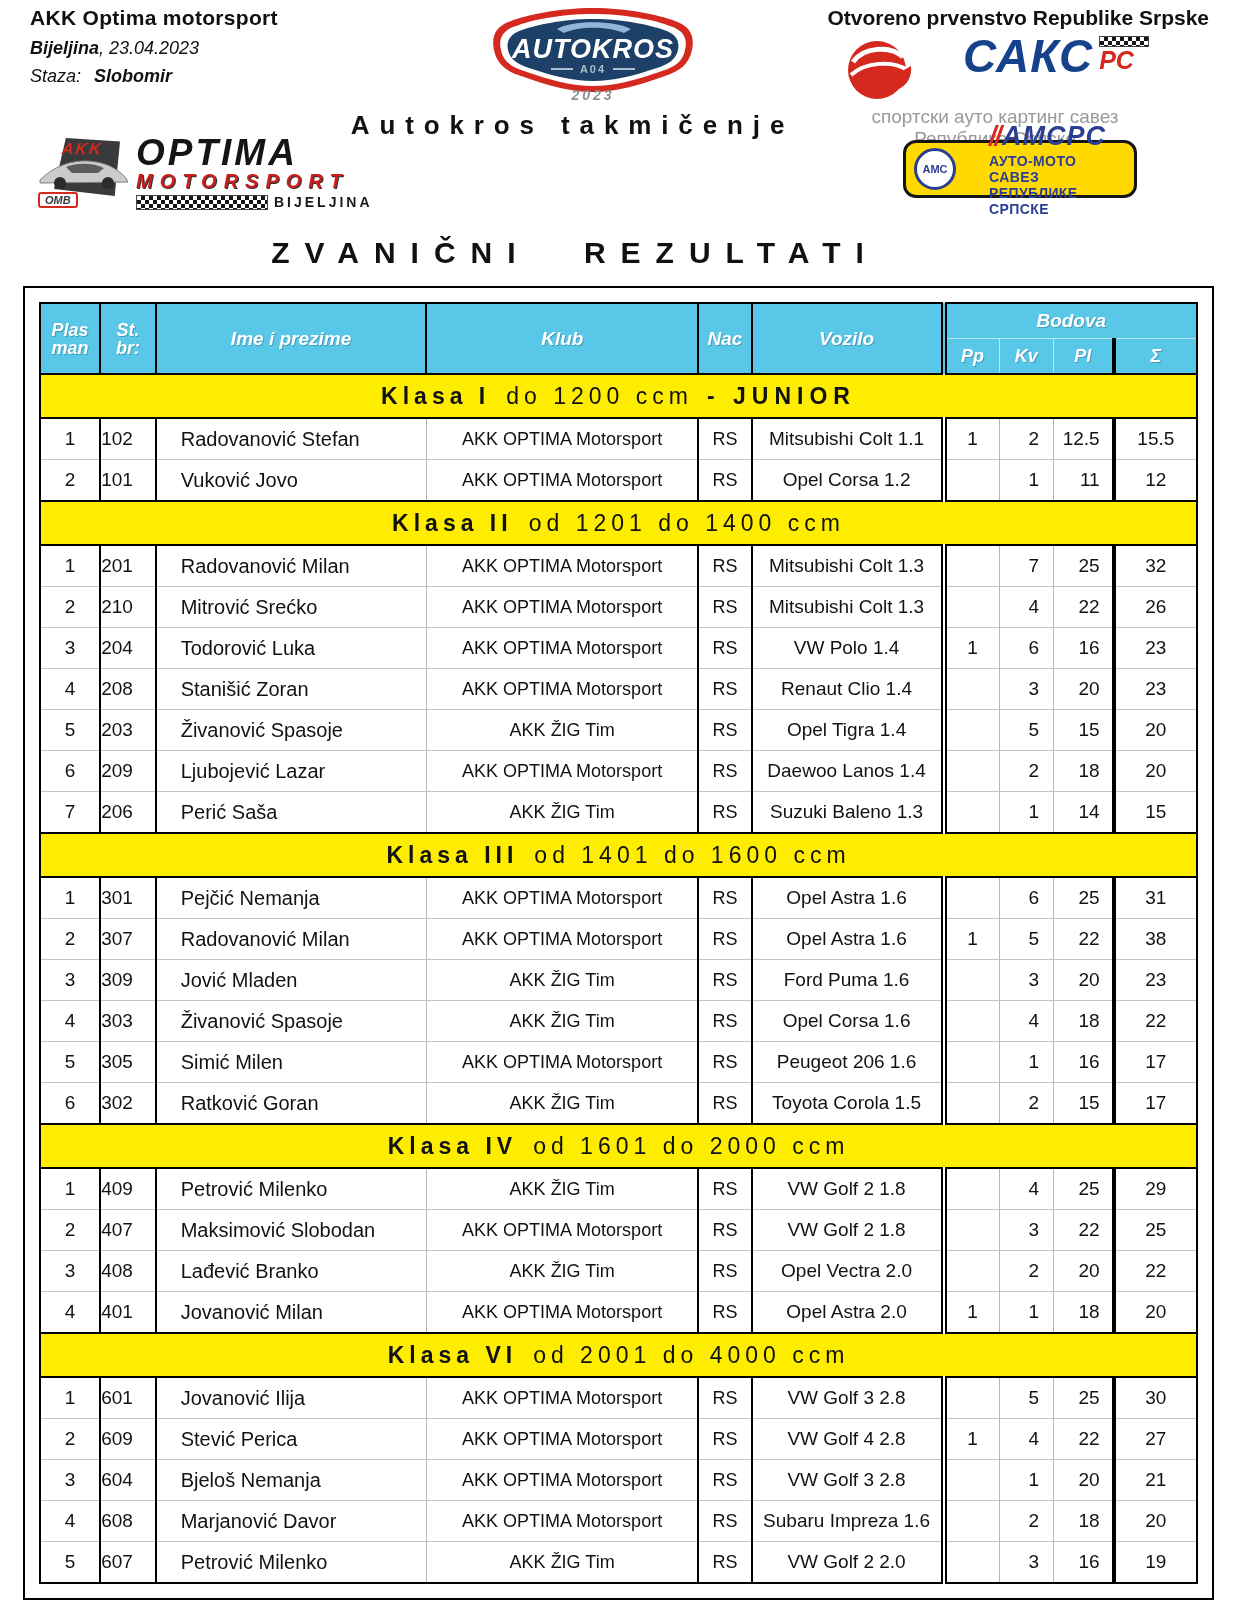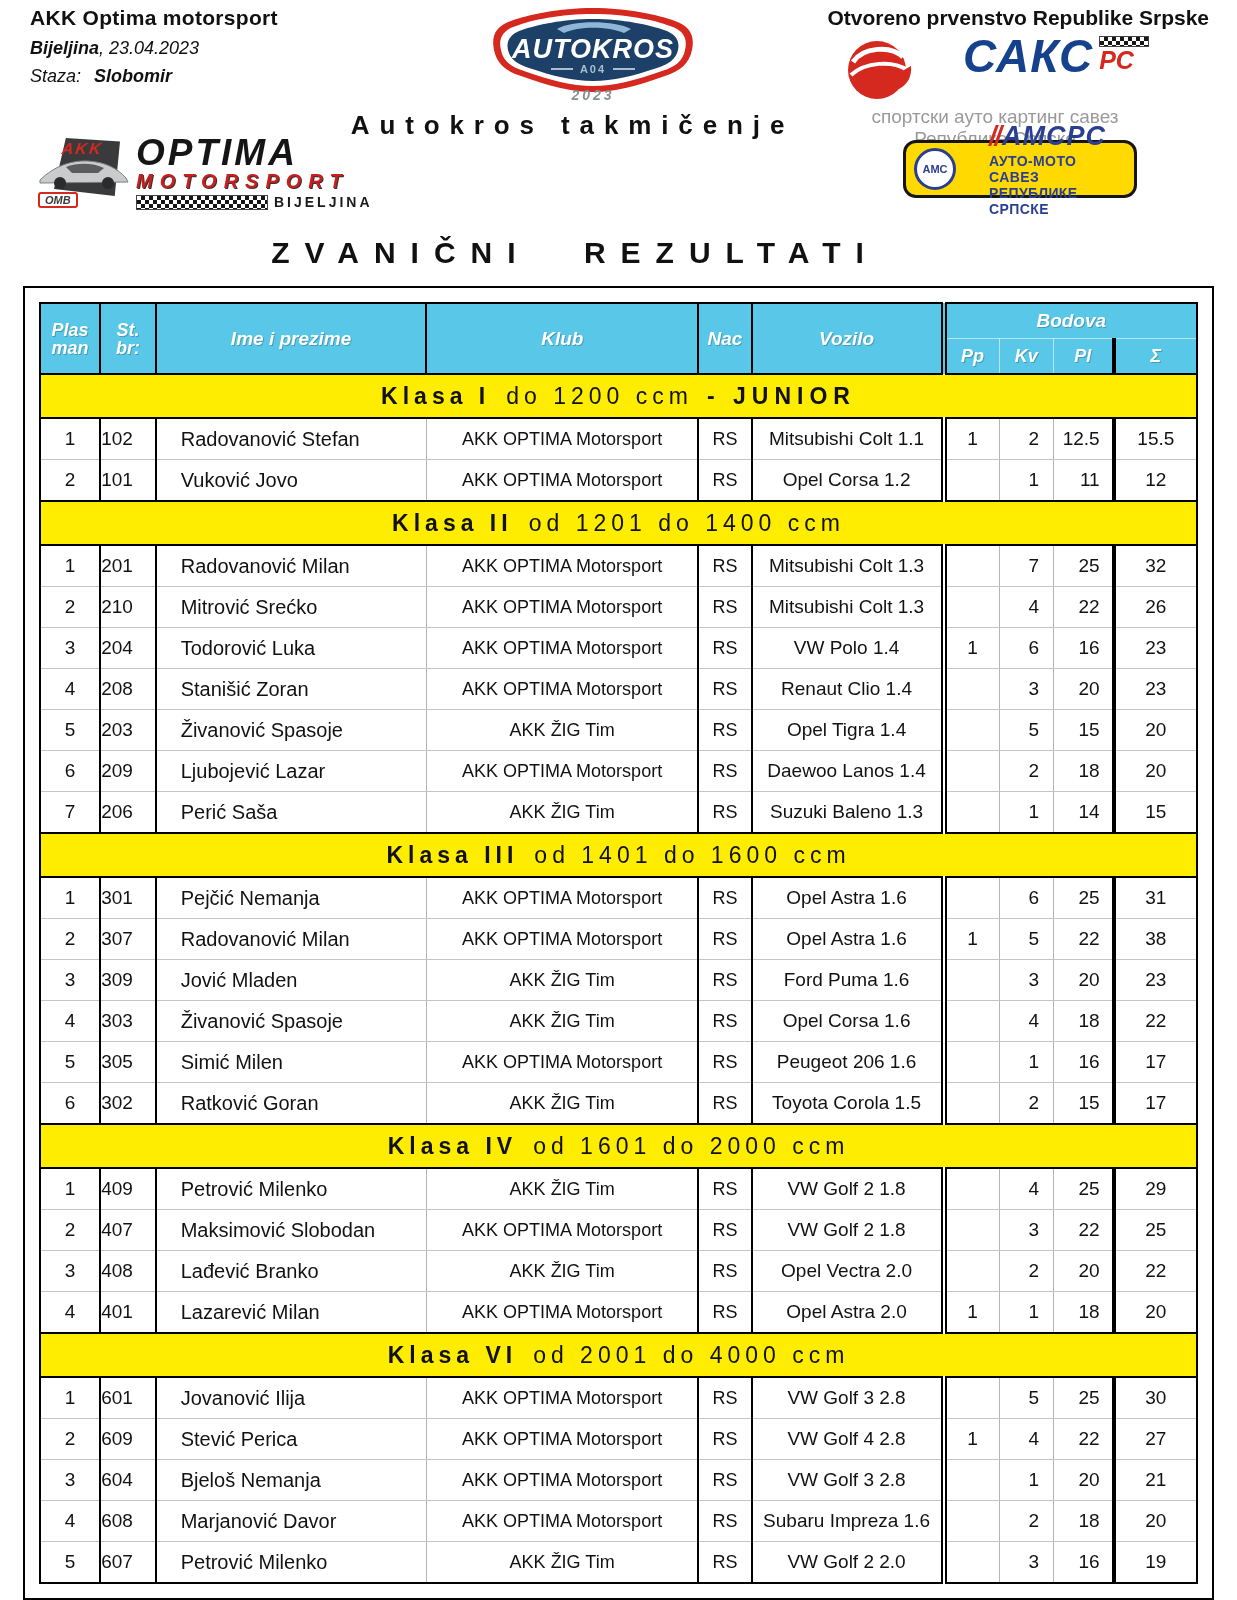--- a/index.html
+++ b/index.html
@@ -472,21 +472,21 @@
             <td class="c-nac">RS</td>
             <td class="c-voz">Opel Vectra 2.0</td>
             <td class="c-pp"></td>
             <td class="c-kv">2</td>
             <td class="c-pl">20</td>
             <td class="c-sum">22</td>
           </tr>
           <tr class="data-row">
             <td class="c-plas">4</td>
             <td class="c-stbr">401</td>
-            <td class="c-name">Lazarević Milan</td>
+            <td class="c-name">Jovanović Milan</td>
             <td class="c-klub">AKK OPTIMA Motorsport</td>
             <td class="c-nac">RS</td>
             <td class="c-voz">Opel Astra 2.0</td>
             <td class="c-pp">1</td>
             <td class="c-kv">1</td>
             <td class="c-pl">18</td>
             <td class="c-sum">20</td>
           </tr>
           <tr class="class-row">
             <td colspan="10"><span class="class-strong">Klasa VI</span><span class="class-range">od 2001 do 4000 ccm</span></td>

